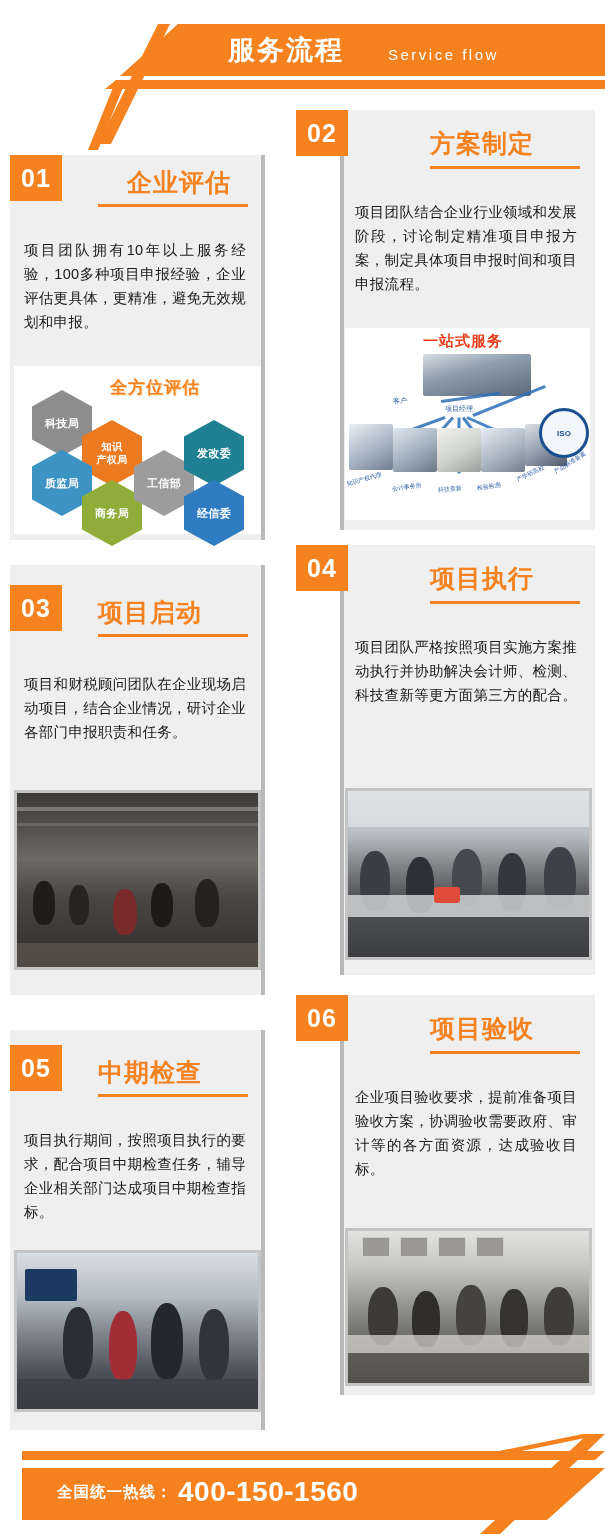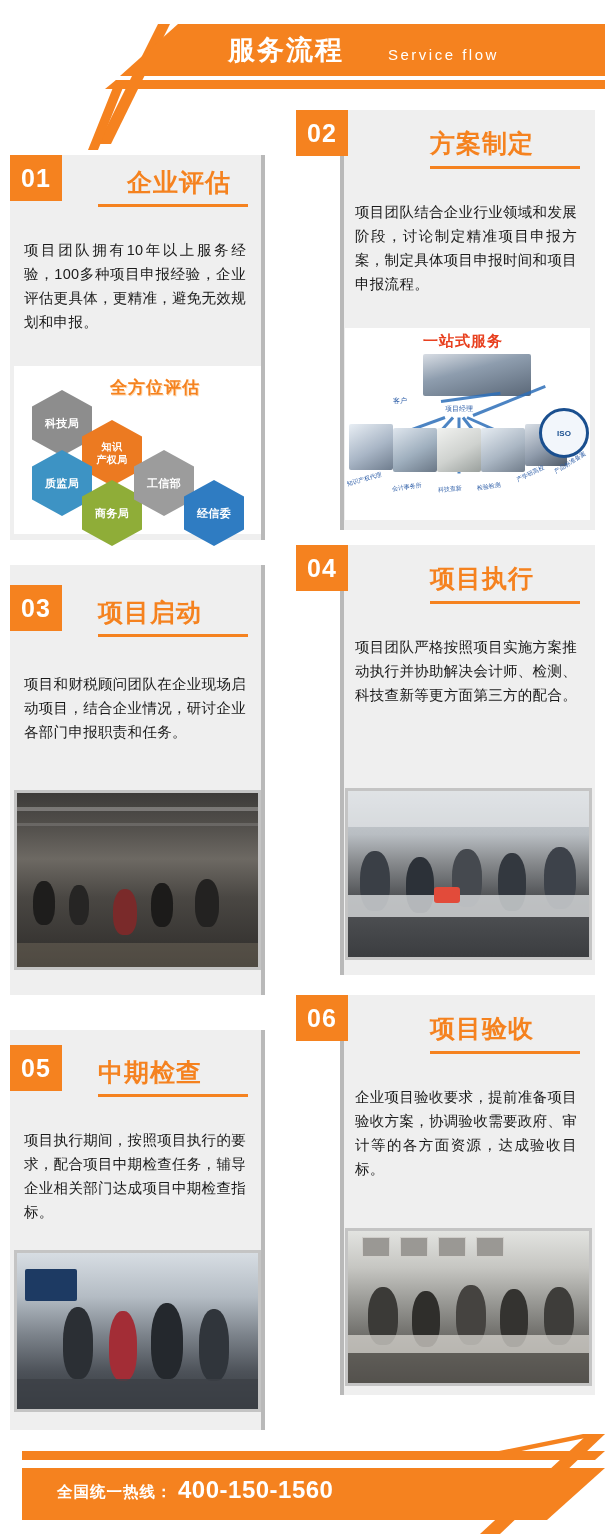--- a/index.html
+++ b/index.html
@@ -159,21 +159,21 @@
     background:#f5821f;
     -webkit-clip-path:polygon(128px 0,150px 0,22px 26px,0 26px);
     clip-path:polygon(128px 0,150px 0,22px 26px,0 26px);
   }
   .ft-label{
     position:absolute;left:57px;top:64px;color:#ffffff;
     font-size:15.5px;font-weight:bold;letter-spacing:1px;white-space:nowrap;
   }
   .ft-phone{
     position:absolute;left:178px;top:58px;color:#ffffff;
-    font-size:24px;font-weight:bold;letter-spacing:0.5px;white-space:nowrap;
+    font-size:28px;font-weight:bold;letter-spacing:0.5px;white-space:nowrap;
   }
 </style>
 </head>
 <body>
 
 <div class="page">
 
   <div class="header">
     <div class="hdr-wedge"></div>
     <div class="hdr-wedge2"></div>
@@ -203,20 +203,23 @@
       </div>
 
     <div class="hex" style="left:68px;top:114px;background:#8fad38;">
         <span>商务局</span>
       </div>
 
     <div class="hex" style="left:120px;top:84px;background:#9c9c9c;">
         <span>工信部</span>
       </div>
 
+    <div class="hex" style="left:170px;top:54px;background:#1f7f93;">
+        <span>发改委</span>
+      </div>
 
     <div class="hex" style="left:170px;top:114px;background:#2f7cc2;">
         <span>经信委</span>
       </div>
   </div>
 
   <div class="card right" style="left:340px;top:110px;width:255px;height:420px;"></div>
   <div class="badge" style="left:296px;top:110px;text-align:center;">02</div>
   <div class="card-title" style="left:430px;top:128px;">方案制定</div>
   <div class="title-rule" style="left:430px;top:166px;width:150px;"></div>

